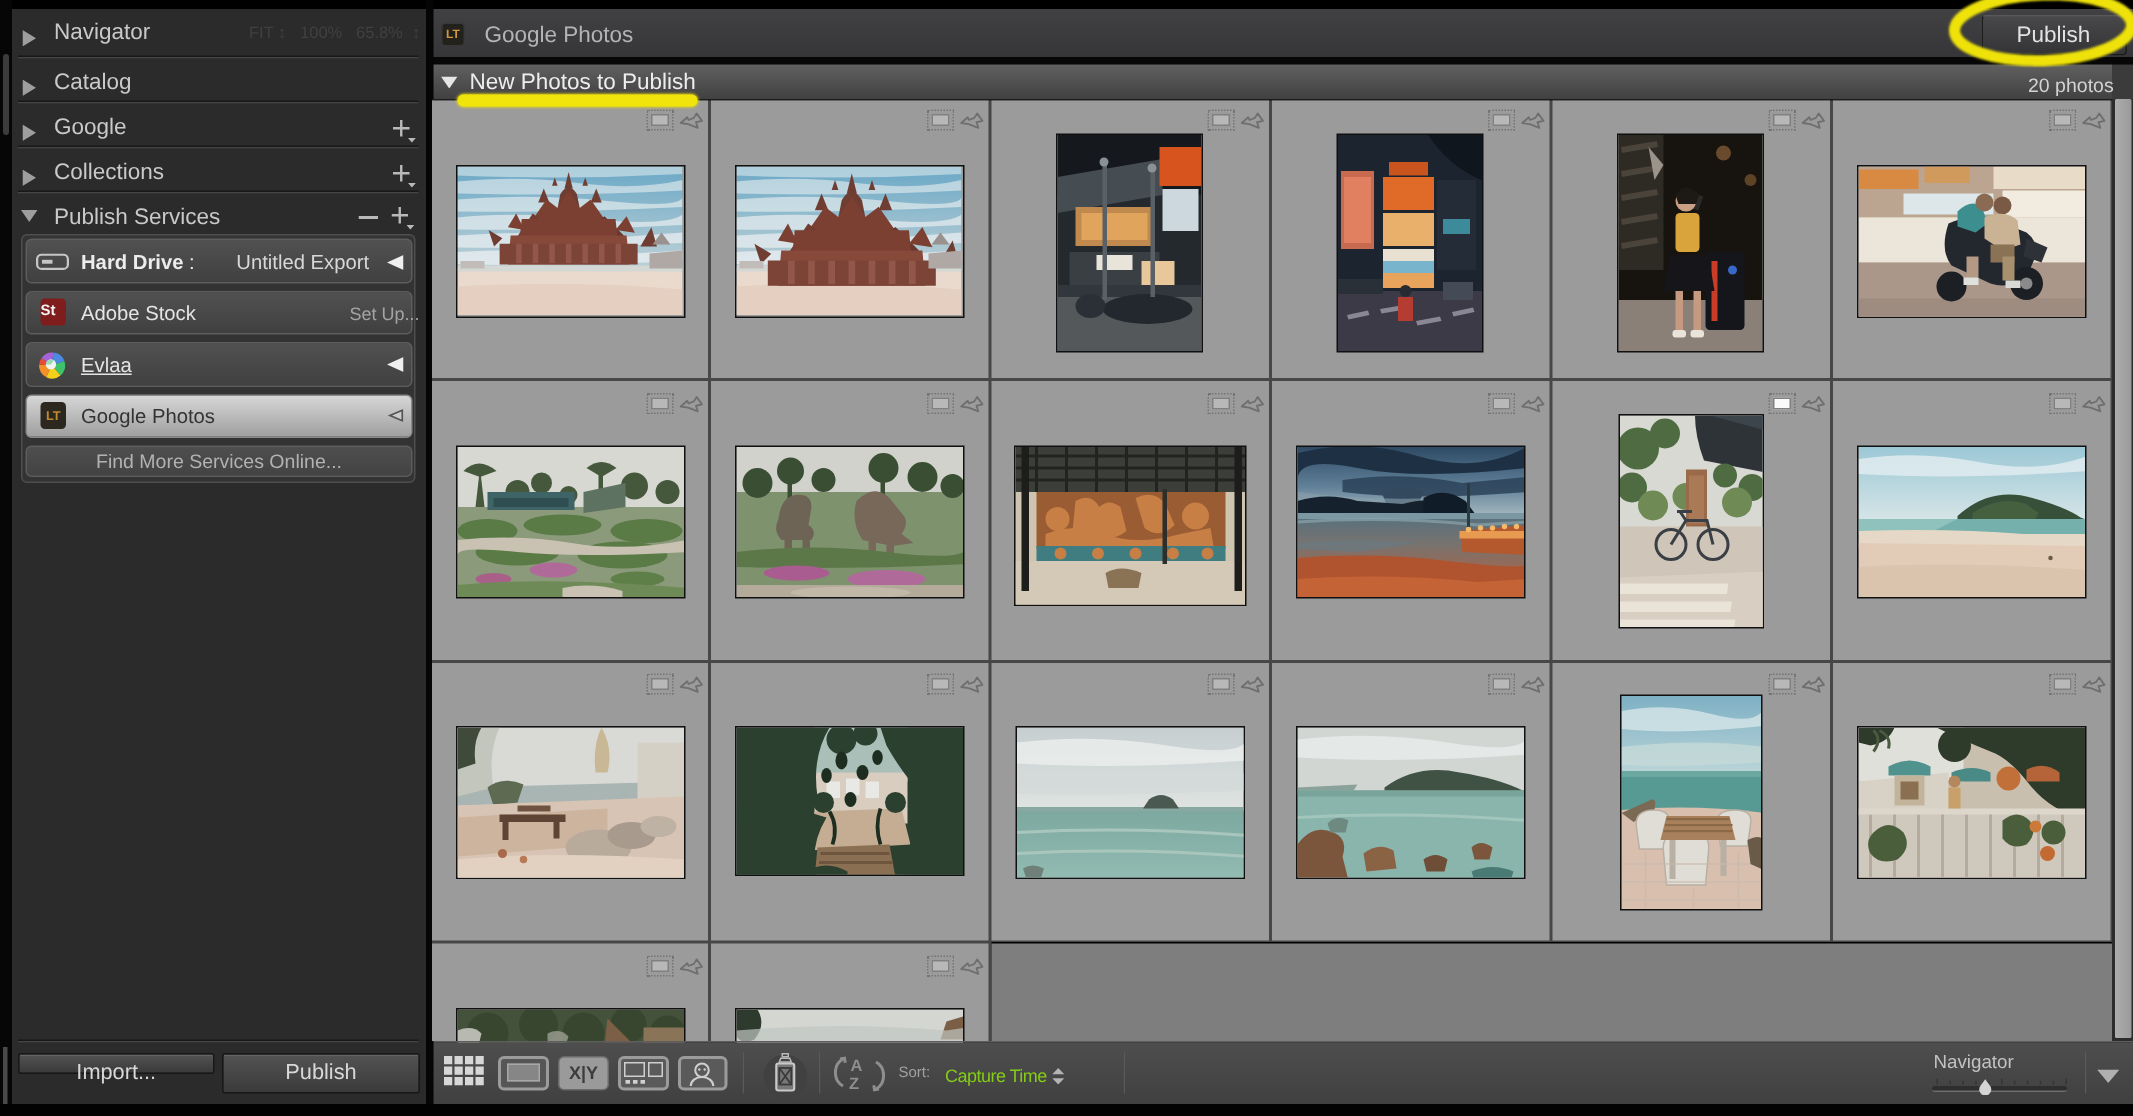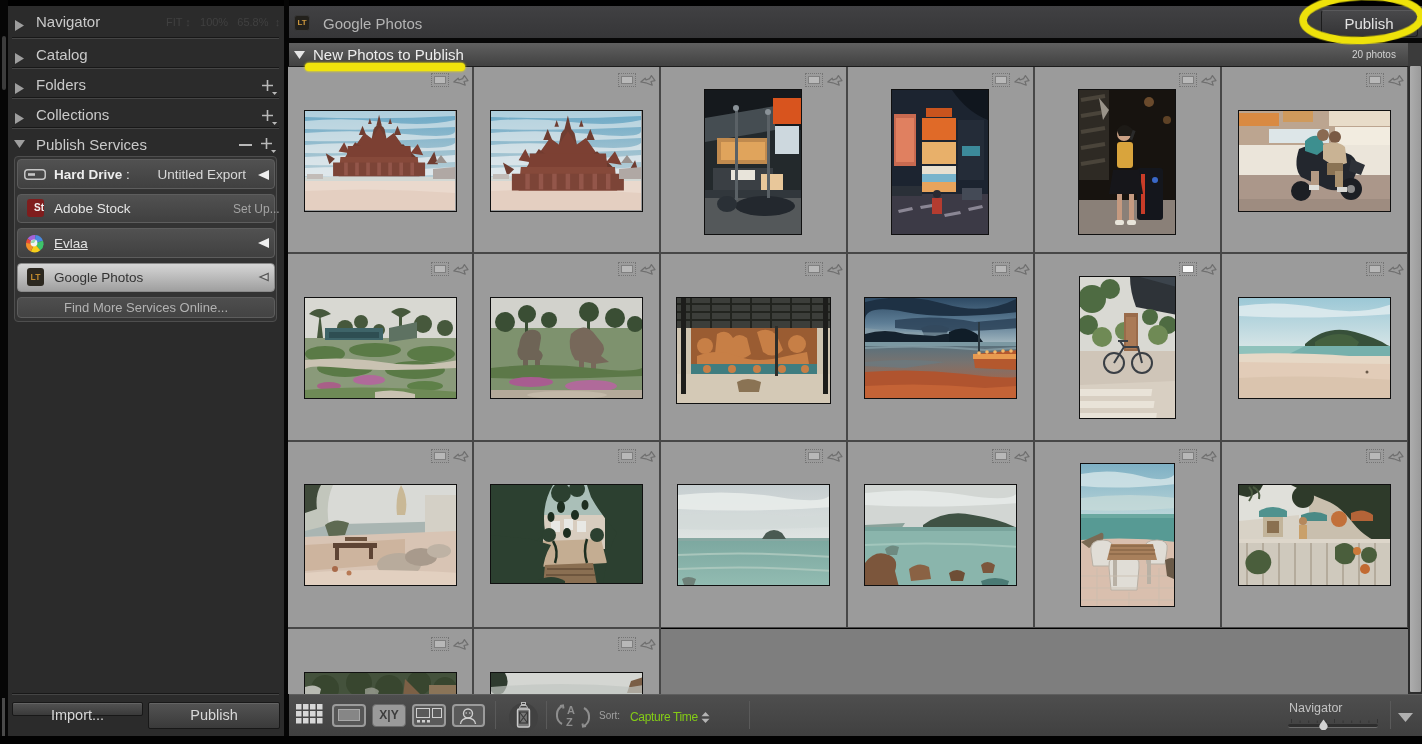--- a/index.html
+++ b/index.html
@@ -725,35 +725,35 @@
 <path d="M0,14 Q70,8 140,14 L153,12 L153,22 L0,24 Z" fill="#c2c6c2" opacity="0.7"></path>
 </svg>
   </div>
 <div class="abs" style="left:294px;top:14.5px;width:16px;height:16px;background:#23211c;border:1px solid #383838;border-radius:3px;color:#cf9a3f;font-size:8px;font-weight:bold;text-align:center;line-height:14px;">LT</div>
 <div class="abs" style="left:323px;top:15px;font-size:15px;color:#b4b4b4;">Google Photos</div>
 <div class="abs" style="left:1320.5px;top:9.5px;width:97px;height:27px;background:linear-gradient(#48484a,#343436);border:1px solid #1c1c1c;border-top-color:#59595b;border-radius:3px;color:#e2e2e2;font-size:15px;text-align:center;line-height:25px;">Publish</div>
 <svg class="abs" style="left:294px;top:51px;" width="11" height="8">
     <polygon points="0,0 11,0 5.5,8" fill="#e6e6e6"></polygon>
   </svg>
 <div class="abs" style="left:313px;top:46px;font-size:15px;color:#ededed;">New Photos to Publish</div>
-<div class="abs" style="left:1352px;top:49px;font-size:10px;color:#d2d2d2;">20 photos</div>
+<div class="abs" style="left:1352px;top:49px;font-size:13px;color:#d2d2d2;">20 photos</div>
 <div class="abs" style="left:305px;top:62.5px;width:160px;height:8.5px;background:#f0e40c;border-radius:4.5px;box-shadow:0 0 2px 0.5px #e8dc10;"></div>
 <svg class="abs" style="left:15px;top:20px;" width="9" height="11">
     <polygon points="0,0 9,5.5 0,11" fill="#9e9e9e"></polygon>
   </svg>
 <div class="abs" style="left:36px;top:13px;font-size:15px;color:#c9c9c9;">Navigator</div>
 <div class="abs" style="left:166px;top:16px;font-size:11px;color:#404040;">FIT ↕&nbsp;&nbsp; 100% &nbsp;&nbsp;65.8% &nbsp;↕</div>
 <svg class="abs" style="left:15px;top:53px;" width="9" height="11">
     <polygon points="0,0 9,5.5 0,11" fill="#9e9e9e"></polygon>
   </svg>
 <div class="abs" style="left:36px;top:46px;font-size:15px;color:#c9c9c9;">Catalog</div>
 <svg class="abs" style="left:15px;top:83px;" width="9" height="11">
     <polygon points="0,0 9,5.5 0,11" fill="#9e9e9e"></polygon>
   </svg>
-<div class="abs" style="left:36px;top:76px;font-size:15px;color:#c9c9c9;">Folders</div>
+<div class="abs" style="left:36px;top:76px;font-size:15px;color:#c9c9c9;">Google</div>
 <svg class="abs" style="left:15px;top:113px;" width="9" height="11">
     <polygon points="0,0 9,5.5 0,11" fill="#9e9e9e"></polygon>
   </svg>
 <div class="abs" style="left:36px;top:106px;font-size:15px;color:#c9c9c9;">Collections</div>
 <div class="abs" style="left:12px;top:36.5px;width:267px;height:2px;background:#181818;border-bottom:1px solid #454545;"></div>
 <div class="abs" style="left:12px;top:66.5px;width:267px;height:2px;background:#181818;border-bottom:1px solid #454545;"></div>
 <div class="abs" style="left:12px;top:96.5px;width:267px;height:2px;background:#181818;border-bottom:1px solid #454545;"></div>
 <div class="abs" style="left:12px;top:126.5px;width:267px;height:2px;background:#181818;border-bottom:1px solid #454545;"></div>
 <svg class="abs" style="left:262px;top:80px" width="16" height="16">
     <path d="M5.5,0 V11 M0,5.5 H11" stroke="#b9b9b9" stroke-width="1.6" fill="none"></path>
@@ -778,21 +778,21 @@
 <div class="abs" style="left:17px;top:159px;width:258px;height:29.5px;background:linear-gradient(#515151,#404040);border:1px solid #5d5d5d;border-radius:4px;"></div>
 <svg class="abs" style="left:24px;top:169px" width="22" height="11">
     <rect x="0.75" y="0.75" width="20.5" height="9.5" rx="3" fill="none" stroke="#c6c6c6" stroke-width="1.5"></rect>
     <rect x="4" y="4.2" width="7" height="2.6" fill="#c6c6c6"></rect>
   </svg>
 <div class="abs" style="left:54px;top:166.5px;font-size:13.5px;font-weight:bold;color:#ececec;">Hard Drive<span style="font-weight:normal"> : </span><span style="font-weight:normal;color:#d8d8d8;margin-left:24px;">Untitled Export</span></div>
 <svg class="abs" style="left:258px;top:169.5px" width="11" height="10">
     <polygon points="11,0 11,10 0,5" fill="#efefef"></polygon>
   </svg>
 <div class="abs" style="left:17px;top:193.5px;width:258px;height:29.5px;background:linear-gradient(#515151,#404040);border:1px solid #5d5d5d;border-radius:4px;"></div>
-<div class="abs" style="left:27px;top:198.5px;width:17px;height:18px;background:#7f1d1d;border-radius:3px;color:#f2f2f2;font-weight:bold;font-size:10px;text-align:right;line-height:18px;">St</div>
+<div class="abs" style="left:27px;top:198.5px;width:17px;height:18px;background:#7f1d1d;border-radius:3px;color:#f2f2f2;font-weight:bold;font-size:10px;text-align:left;line-height:18px;">St</div>
 <div class="abs" style="left:54px;top:201px;font-size:13.5px;color:#e4e4e4;">Adobe Stock</div>
 <div class="abs" style="left:233px;top:202px;font-size:12px;color:#a4a4a4;">Set Up...</div>
 <div class="abs" style="left:17px;top:228px;width:258px;height:29.5px;background:linear-gradient(#515151,#404040);border:1px solid #5d5d5d;border-radius:4px;"></div>
 <svg class="abs" style="left:25px;top:233.5px" width="19" height="19" viewBox="0 0 36 36">
 <g>
 <path d="M18,18 L5,9 A16,16 0 0,1 20,2 Z" fill="#a463d8"></path>
 <path d="M18,18 L20,2 A16,16 0 0,1 34,13 Z" fill="#4a8ae0"></path>
 <path d="M18,18 L34,13 A16,16 0 0,1 29,31 Z" fill="#3dc46a"></path>
 <path d="M18,18 L29,31 A16,16 0 0,1 11,33 Z" fill="#f6cf1a"></path>
 <path d="M18,18 L11,33 A16,16 0 0,1 2,17 Z" fill="#f2902a"></path>

